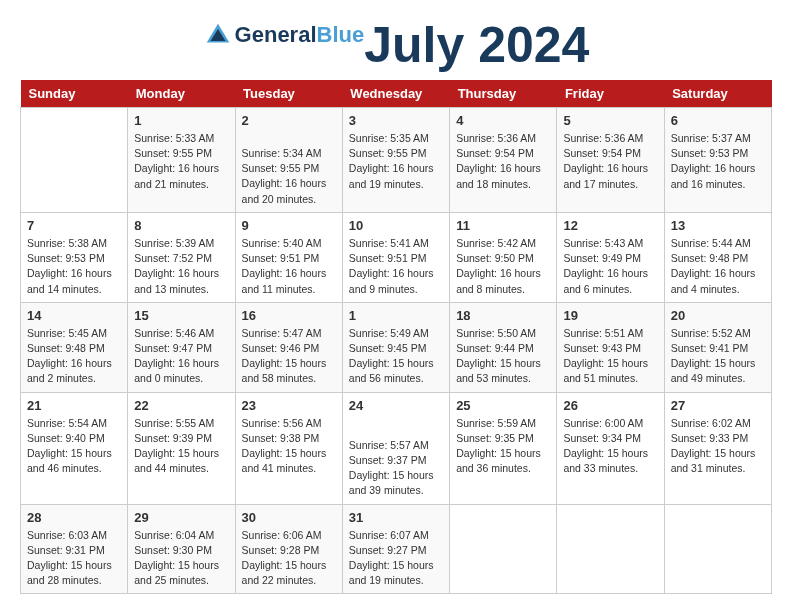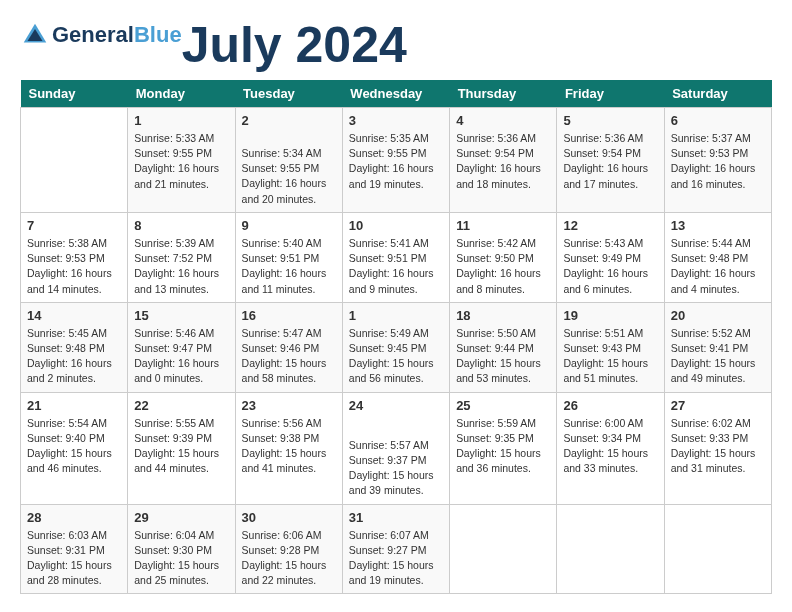--- a/index.html
+++ b/index.html
@@ -5,21 +5,21 @@
     * { box-sizing: border-box; margin: 0; padding: 0; }
     body {
       font-family: Arial, sans-serif;
       background: #fff;
       width: 792px;
       min-height: 612px;
       padding: 20px;
     }
     .header {
       display: flex;
-      justify-content: flex-start;
+      justify-content: center;
       align-items: flex-start;
       margin-bottom: 10px;
     }
     .logo {
       display: flex;
       align-items: center;
     }
     .logo-text {
       font-size: 22px;
       font-weight: bold;
@@ -47,21 +47,21 @@
       font-size: 16px;
       color: #333;
       margin-top: 2px;
     }
     table {
       width: 100%;
       border-collapse: collapse;
       font-size: 11px;
     }
     thead tr th {
-      background-color: #0f766e;
+      background-color: #b91c1c;
       color: #fff;
       text-align: left;
       padding: 6px 8px;
       font-size: 13px;
       font-weight: bold;
     }
     tbody tr td {
       border: 1px solid #ccc;
       vertical-align: top;
       padding: 5px 6px;

